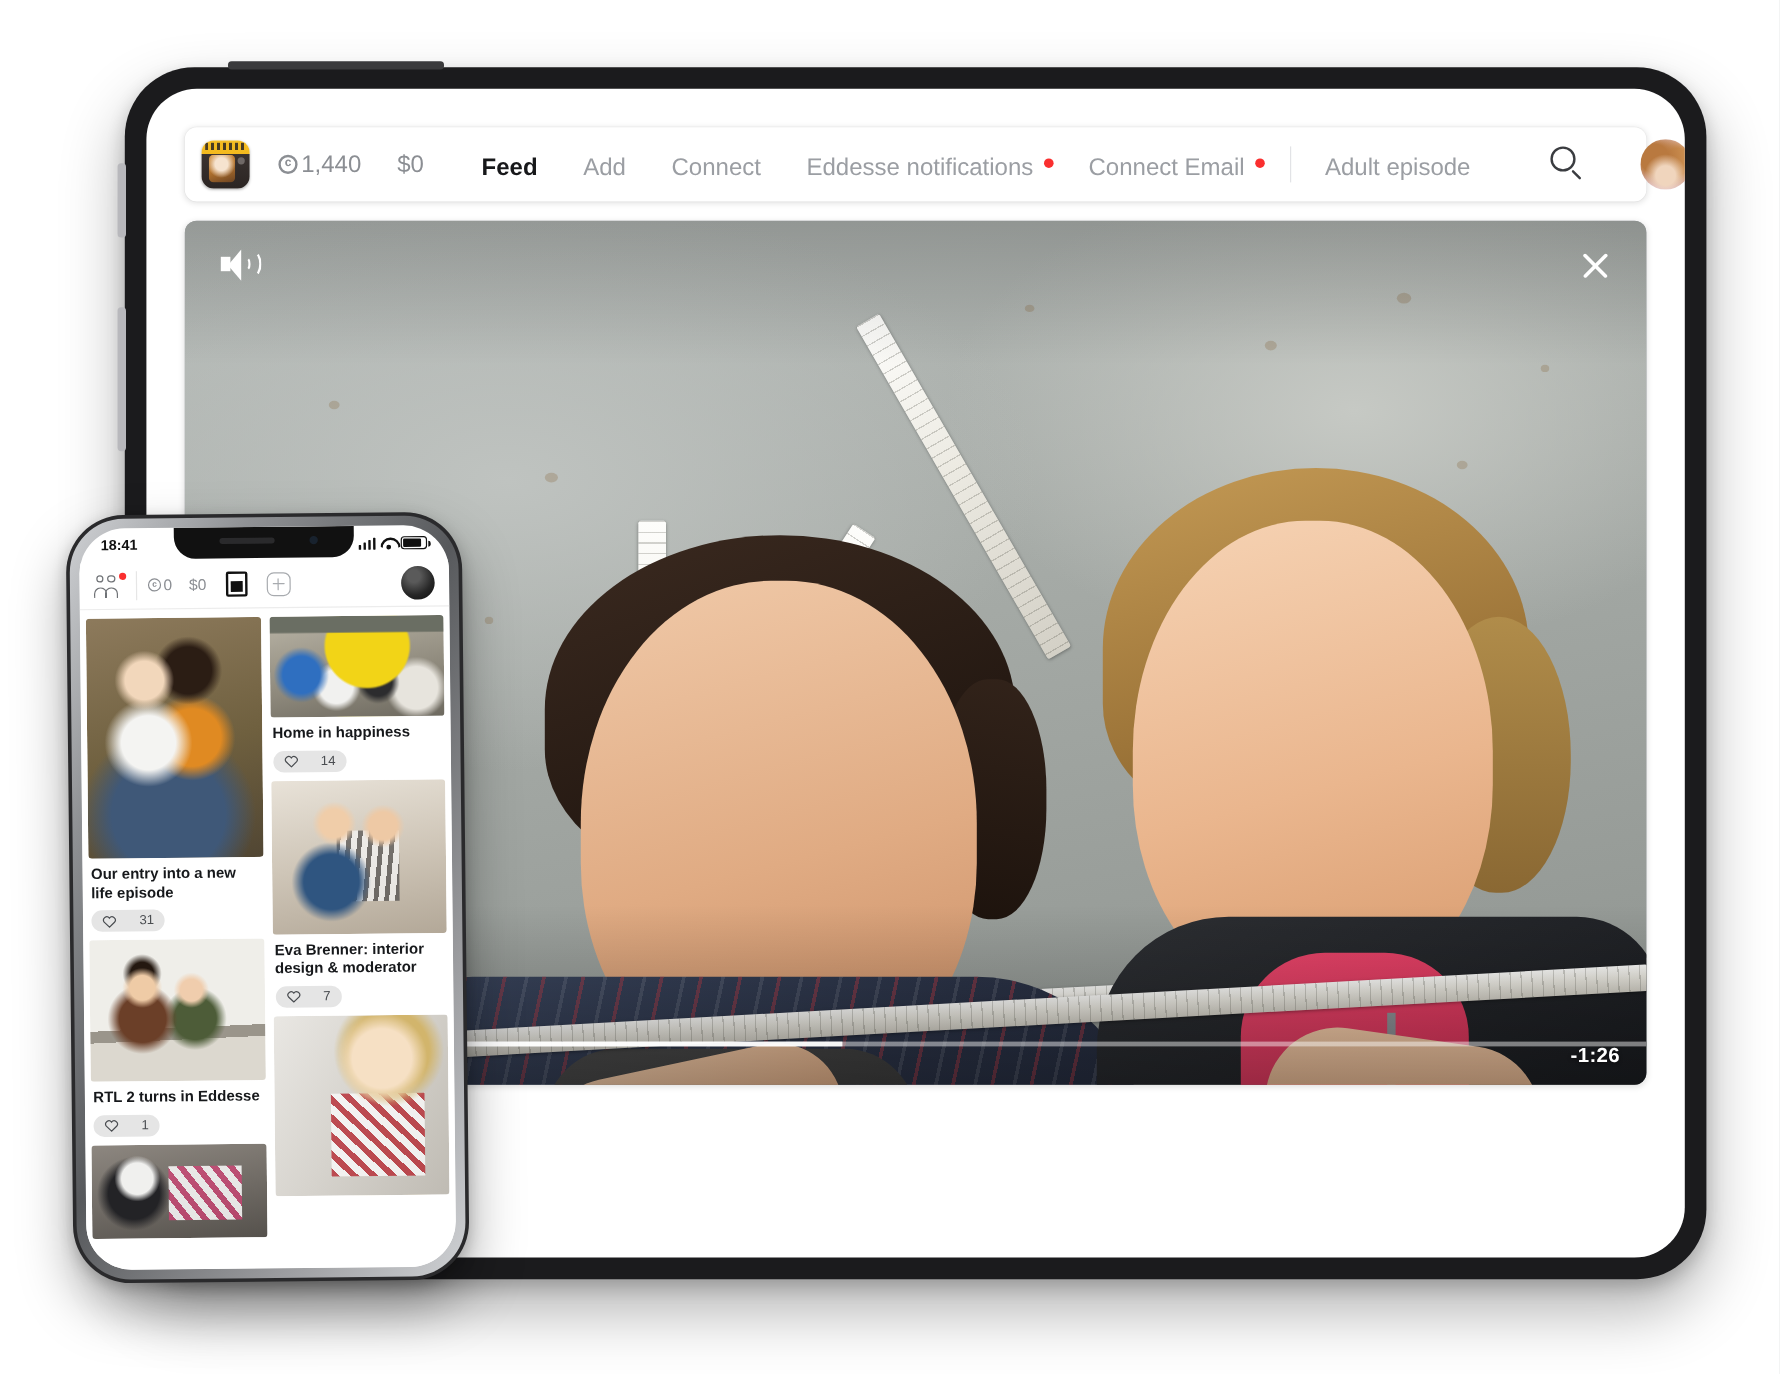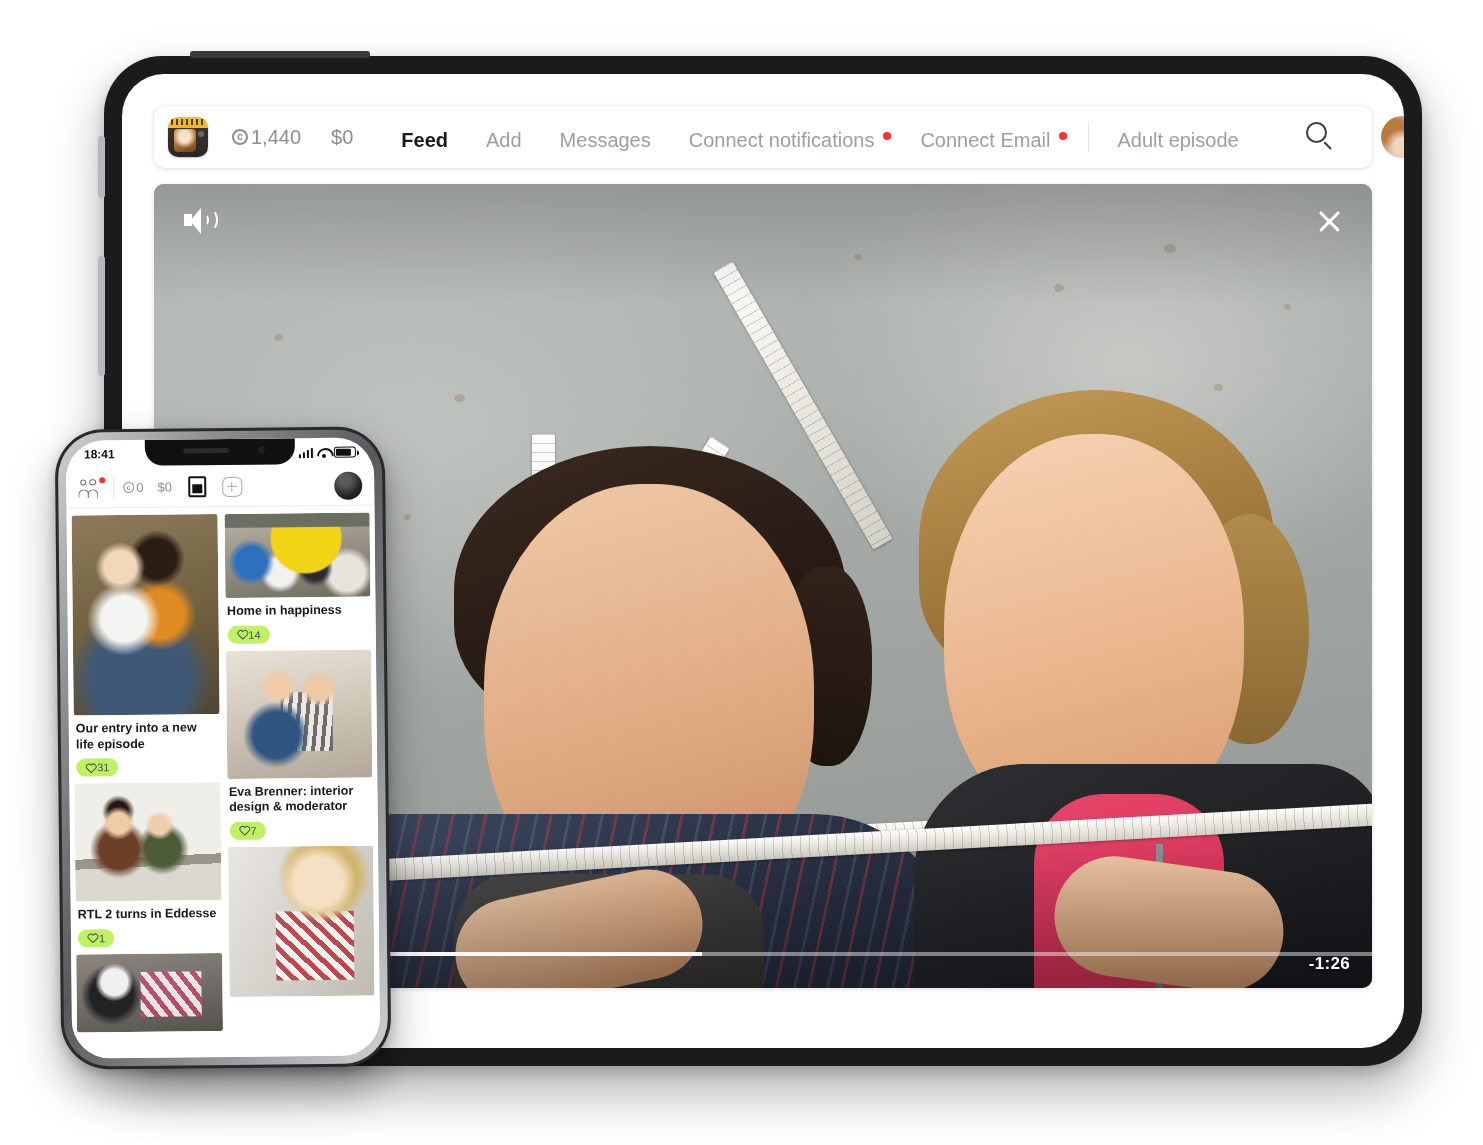--- a/index.html
+++ b/index.html
@@ -117,21 +117,21 @@
     background:
       radial-gradient(circle at 50% 72%, #f0d5bd 0 22%, rgba(240,213,189,0) 48%),
       radial-gradient(circle at 28% 38%, #b9793f 0 30%, rgba(185,121,63,0) 62%),
       radial-gradient(circle at 74% 44%, #c98c4e 0 28%, rgba(201,140,78,0) 60%),
       linear-gradient(150deg,#efd9e6 0%,#e3c4d6 45%,#d9b6cb 100%);
   }
 
   
   .player {
     position: absolute; left: 32px; top: 110px;
-    width: 1218px; height: 804px;
+    width: 1218px; height: 720px;
     border-radius: 10px; overflow: hidden;
     box-shadow: 0 1px 5px rgba(0,0,0,.13);
     background: #8e9396;
   }
   .video-bg {
     position: absolute; inset: 0;
     background:
       radial-gradient(ellipse 52% 48% at 22% 30%, #bfc3c0 0%, rgba(191,195,192,0) 70%),
       radial-gradient(ellipse 40% 40% at 80% 22%, #c6c9c4 0%, rgba(198,201,196,0) 70%),
       linear-gradient(170deg,#b6bbb8 0%,#a7aca8 40%,#8f9490 100%);
@@ -386,22 +386,22 @@
   }
   .feed-col { flex: 1 1 0; display: flex; flex-direction: column; gap: 7px; }
   .feed-col.right { padding-top: 0; }
   .card { display: flex; flex-direction: column; }
   .card-img { width: 100%; border-radius: 3px; background: #ddd; }
   .card-title {
     font-size: 12.5px; font-weight: 700; color: #16181b;
     line-height: 1.25; margin: 6px 2px 0 2px;
   }
   .card-likes {
-    display: inline-flex; align-items: center; gap: 0;
-    background: #bef264; border-radius: 12px; padding: 3px 9px;
+    display: inline-flex; align-items: center; gap: 19px;
+    background: #e5e5e5; border-radius: 12px; padding: 3px 9px;
     font-size: 11px; color: #4a4d51; margin: 6px 2px 0 2px; align-self: flex-start;
     cursor: pointer;
   }
   .heart { width: 12px; height: 11px; position: relative; flex: 0 0 auto; }
   .heart svg { display:block; }
 
   
   .ph { position: relative; overflow: hidden; }
   .ph1 { height: 200px;
     background:
@@ -486,24 +486,24 @@
         </div>
 
         <div class="nav-links">
           <div class="nav-link active">
             <span>Feed</span>
           </div>
           <div class="nav-link">
             <span>Add</span>
           </div>
           <div class="nav-link">
-            <span>Messages</span>
+            <span>Connect</span>
           </div>
           <div class="nav-link with-dot">
-            <span>Connect notifications</span>
+            <span>Eddesse notifications</span>
             <span class="dot-badge"></span>
           </div>
           <div class="nav-link with-dot">
             <span>Connect Email</span>
             <span class="dot-badge"></span>
           </div>
           <div class="nav-sep"></div>
           <div class="nav-link">
             <span>Adult episode</span>
           </div>

